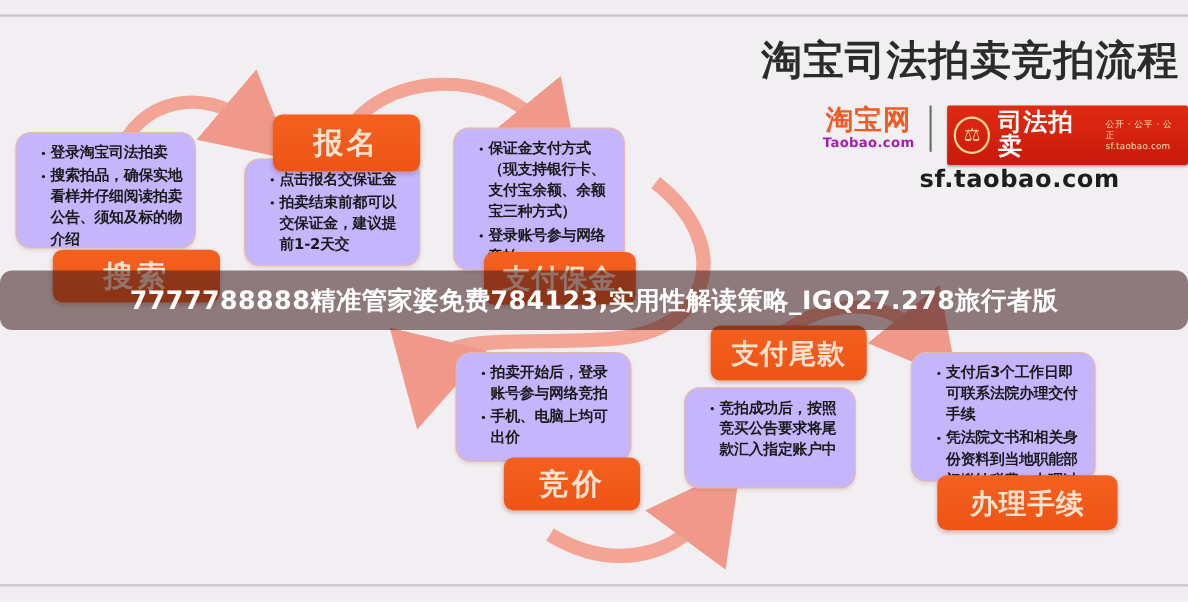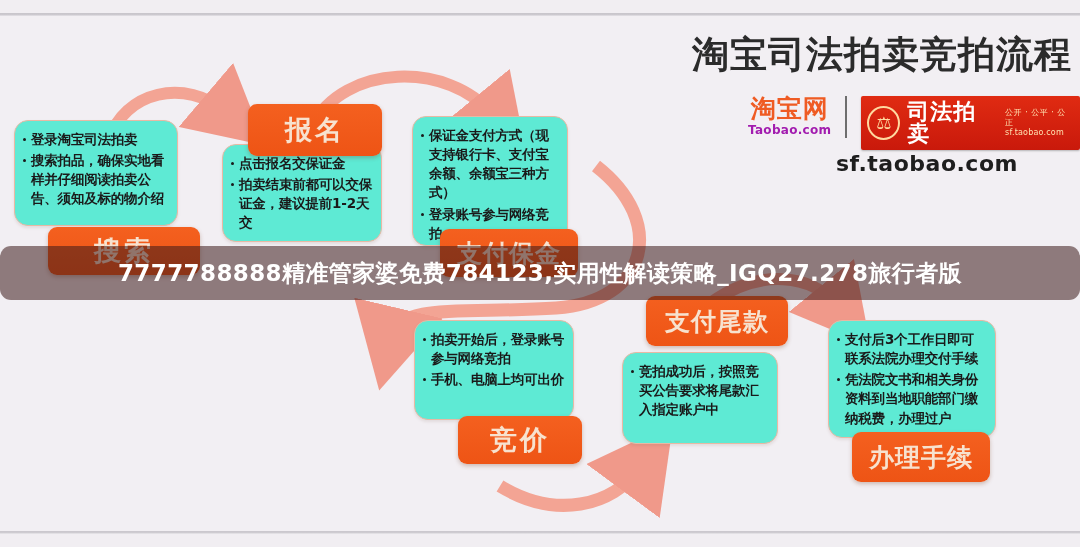--- a/index.html
+++ b/index.html
@@ -137,25 +137,25 @@
     left: 0;
     top: 0;
     width: 1080px;
     height: 515px;
     pointer-events: none;
   }
 
   
   .card {
     position: absolute;
-    background: #5eead4;
+    background: #c4b5fd;
     border: 1.5px solid #e8b9a4;
     border-radius: 14px;
     box-sizing: border-box;
-    padding: 9px 8px 9px 7px;
+    padding: 9px 8px 9px 22px;
     box-shadow: 0 2px 3px rgba(120,90,80,.13);
   }
   .card ul {
     margin: 0;
     padding: 0;
     list-style: none;
   }
   .card li {
     position: relative;
     padding-left: 9px;
@@ -289,21 +289,21 @@
     <div class="pill" style="left:48px; top:211px; width:152px; height:48px;">搜索</div>
 
     <div class="pill" style="left:248px; top:88px; width:134px; height:52px;">报名</div>
 
     <div class="pill" style="left:440px; top:213px; width:138px; height:48px; font-size:25px; letter-spacing:1px;">支付保金</div>
 
     <div class="pill" style="left:458px; top:400px; width:124px; height:48px;">竞价</div>
 
     <div class="pill" style="left:646px; top:280px; width:142px; height:50px; font-size:25px; letter-spacing:1px;">支付尾款</div>
 
-    <div class="pill" style="left:852px; top:416px; width:138px; height:50px; font-size:25px; letter-spacing:1px;">办理手续</div>
+    <div class="pill" style="left:852px; top:416px; width:164px; height:50px; font-size:25px; letter-spacing:1px;">办理手续</div>
 
     <div class="title">淘宝司法拍卖竞拍流程</div>
 
     <div class="logo-row">
       <div class="taobao-logo">
         <span class="taobao-cn">淘宝网</span>
         <span class="taobao-en">Taobao.com</span>
       </div>
       <div class="logo-divider"></div>
       <div class="sf-badge">

